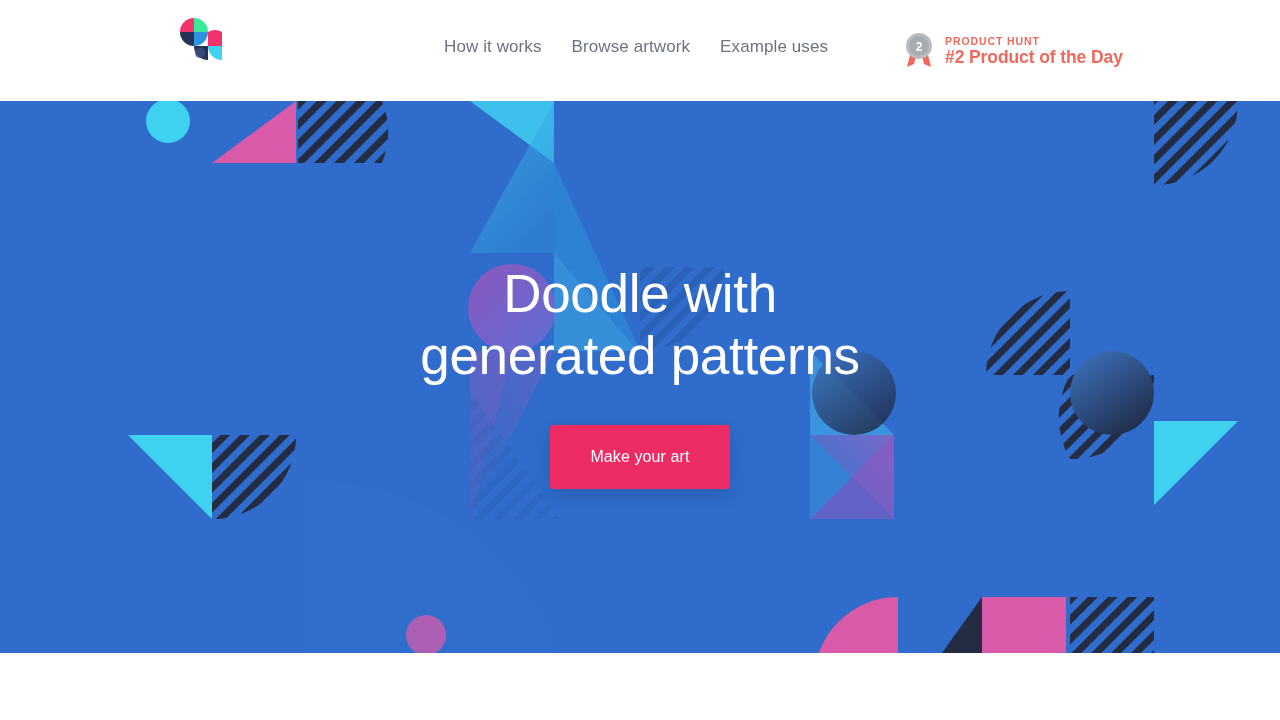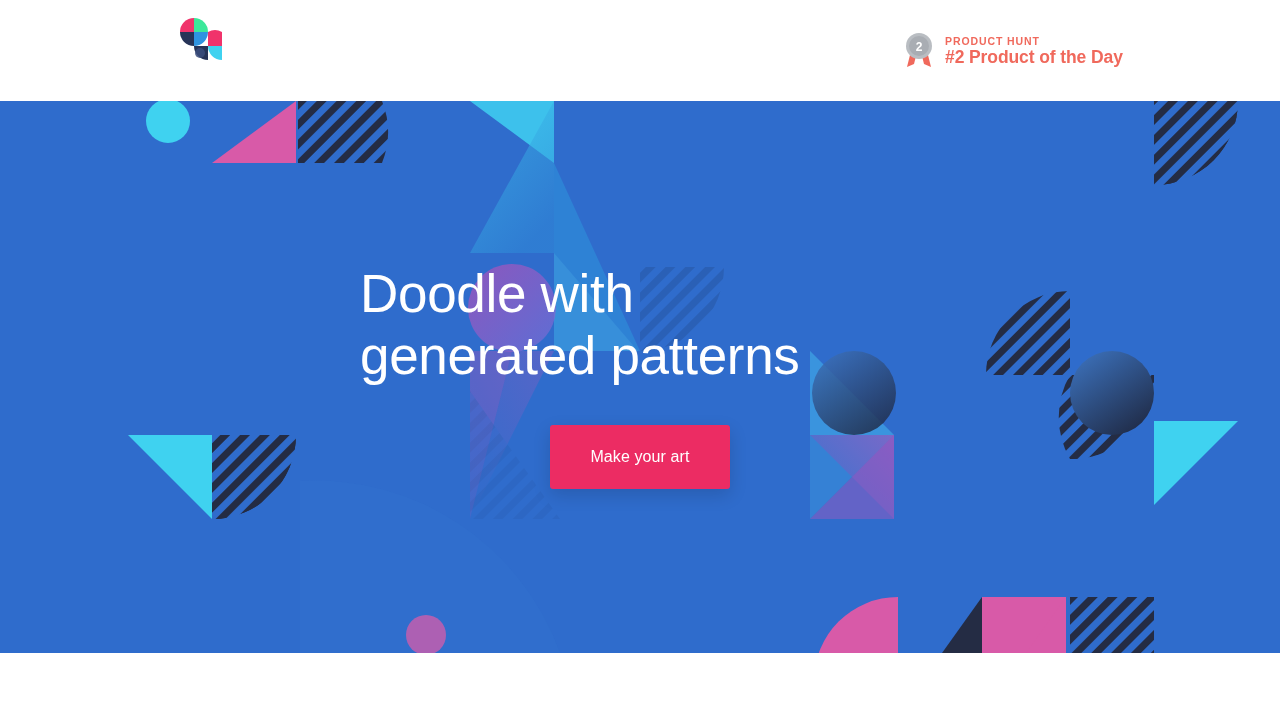--- a/index.html
+++ b/index.html
@@ -79,20 +79,21 @@
     position: absolute;
     inset: 0;
     display: flex;
     flex-direction: column;
     align-items: center;
     z-index: 10;
   }
   .hero-title {
     margin-top: 162px;
     width: 560px;
+    text-align: center;
     color: #ffffff;
     font-size: 53px;
     font-weight: 300;
     line-height: 62px;
     letter-spacing: -.3px;
   }
   .cta {
     margin-top: 38px;
     width: 180px; height: 64px;
     background: #ec2c63;
@@ -128,20 +129,25 @@
 
       <path d="M34 28 A14 14 0 0 1 48 14 L48 28 Z" fill="#f0336b" transform="translate(0,0)"></path>
       <path d="M34 28 L48 28 L48 42 A14 14 0 0 1 34 28 Z" fill="#3fd2f0"></path>
       <path d="M34 14 L48 14 L48 28 L34 28 Z" fill="#f0336b"></path>
       <path d="M34 14 A14 14 0 0 1 48 14 Z" fill="#f0336b"></path>
 
       <path d="M20 28 L34 28 L34 42 L20 42 Z" fill="#2e93e0" opacity="0"></path>
     </svg>
   </a>
 
+  <nav class="nav">
+    <a href="#">How it works</a>
+    <a href="#">Browse artwork</a>
+    <a href="#">Example uses</a>
+  </nav>
 
   <a class="ph-badge" href="#">
     <svg class="ph-medal" viewBox="0 0 34 40">
       <path d="M8 20 L4 36 L11 33 L13 25 Z" fill="#f0695c"></path>
       <path d="M24 20 L28 36 L21 33 L19 25 Z" fill="#f0695c"></path>
       <circle cx="16" cy="15" r="13" fill="#b9bdc2"></circle>
       <circle cx="16" cy="15" r="10" fill="#a9adb3"></circle>
       <text x="16" y="20" font-family="Liberation Sans, sans-serif" font-size="12" font-weight="bold" fill="#ffffff" text-anchor="middle">2</text>
     </svg>
     <span class="ph-text">

